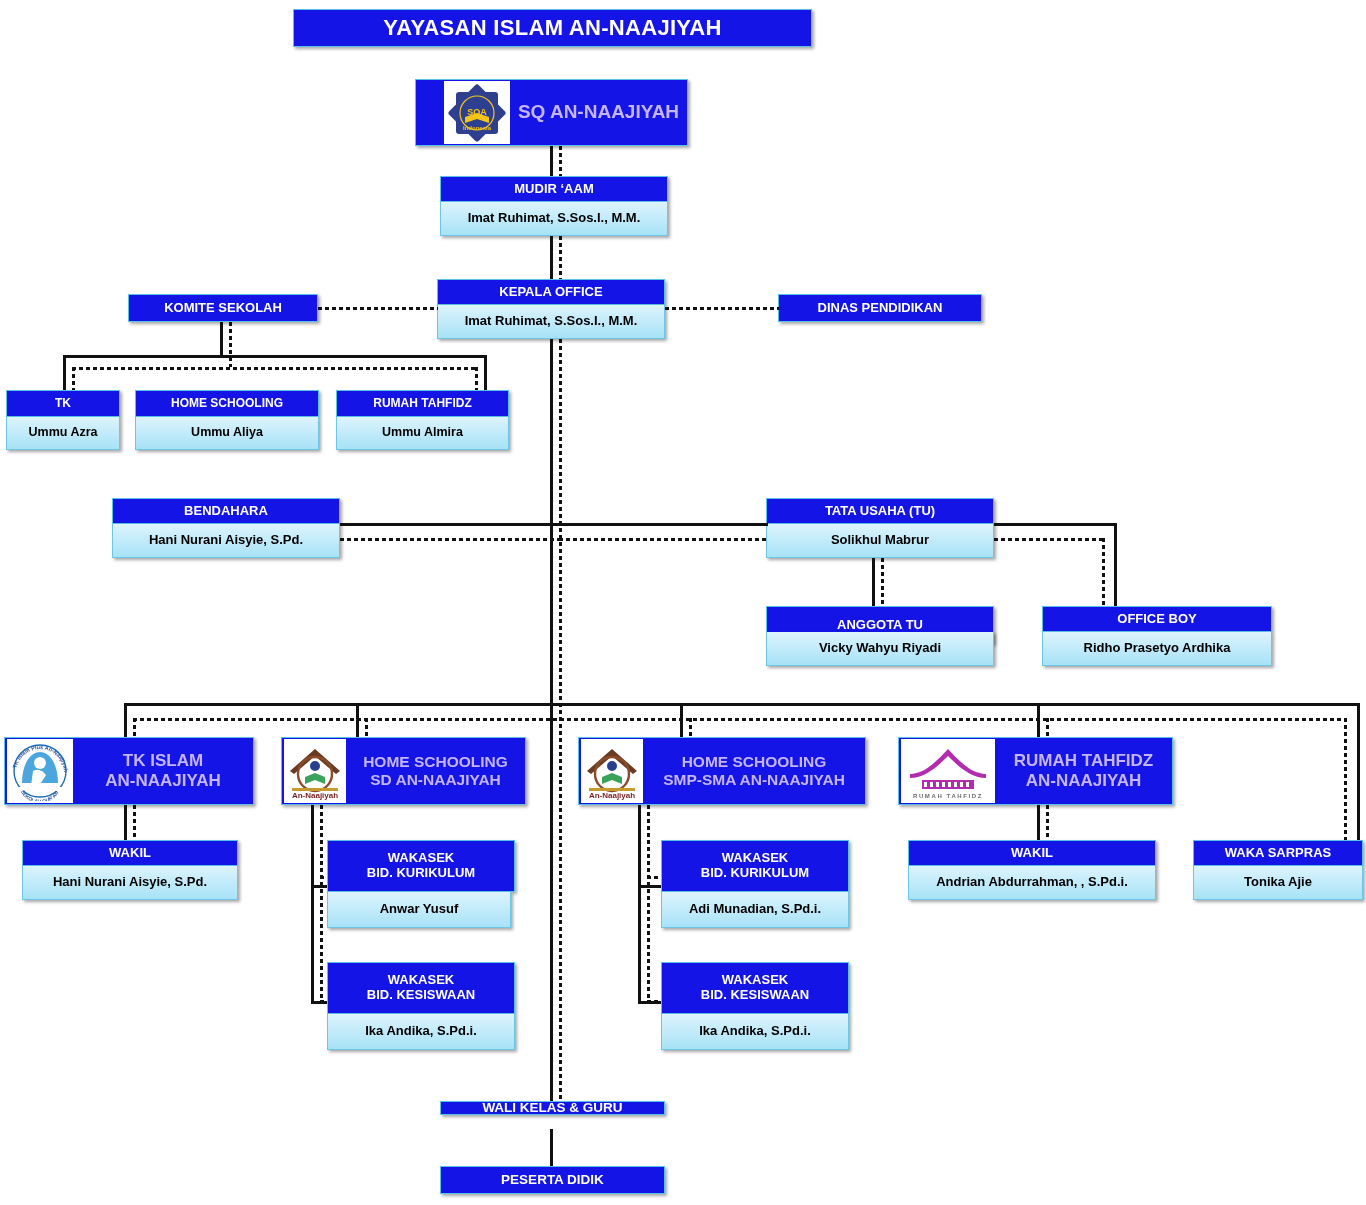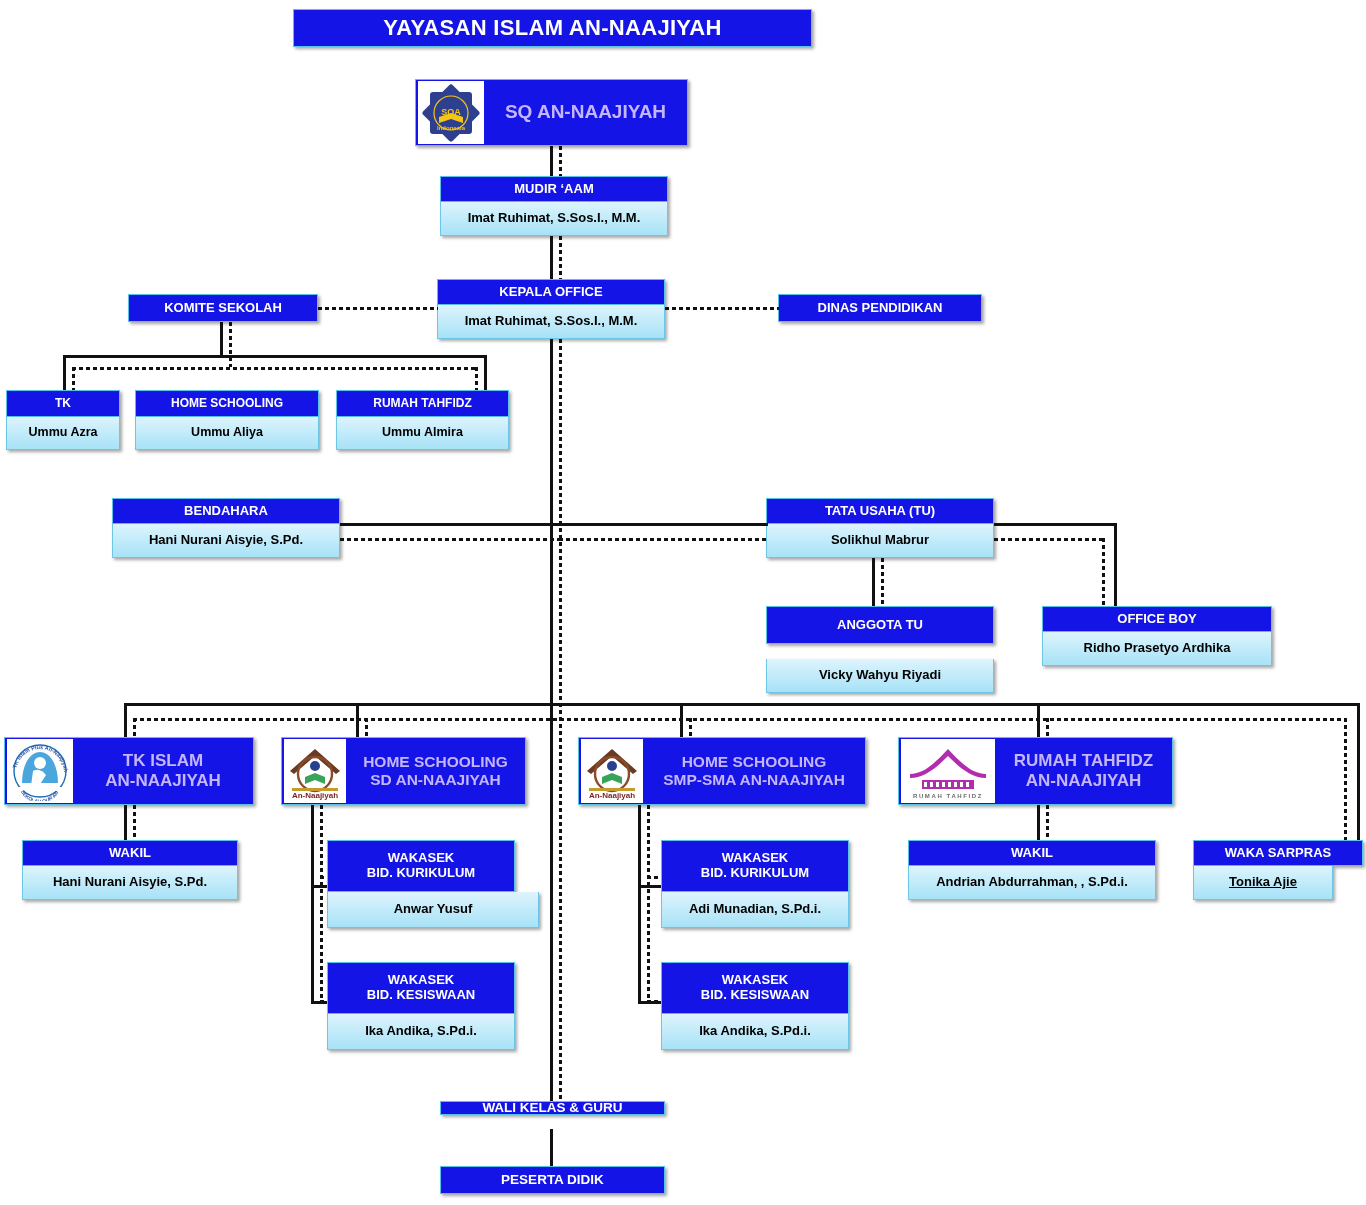--- a/index.html
+++ b/index.html
@@ -44,21 +44,21 @@
 </head>
 <body>
 
 <div id="canvas">
 
   <div id="title">YAYASAN ISLAM AN-NAAJIYAH</div>
 
   <div class="vs" style="left:550px;top:146px;height:32px;"></div>
   <div class="vd" style="left:559px;top:146px;height:32px;"></div>
 
-  <div class="unit" style="left:415px;top:79px;width:273px;height:67px;">
+  <div class="unit" style="left:415px;top:79px;width:273px;height:67px;padding-left:26px;">
     <div class="logo" style="width:66px;height:63px;margin:1px 0 1px 2px;">
       <svg width="60" height="60" viewBox="0 0 60 60">
         <g transform="translate(30,30)">
           <rect x="-21" y="-21" width="42" height="42" fill="#2e3f8f" transform="rotate(0)" rx="3"></rect>
           <rect x="-21" y="-21" width="42" height="42" fill="#2e3f8f" transform="rotate(45)" rx="3"></rect>
           <circle r="17" fill="none" stroke="#f5c518" stroke-width="1.2"></circle>
           <circle r="13" fill="#2e3f8f"></circle>
           <path d="M-12,4 L0,0 L12,4 L12,10 L0,6 L-12,10 Z" fill="#f5c518"></path>
           <text x="0" y="2" text-anchor="middle" font-size="9" font-weight="bold" fill="#f5c518" font-family="Liberation Sans, sans-serif">SQA</text>
           <text x="0" y="17" text-anchor="middle" font-size="6" font-weight="bold" fill="#f5c518" font-family="Liberation Sans, sans-serif">Indonesia</text>
@@ -113,21 +113,21 @@
 
   <div class="box hdr" style="left:766px;top:498px;width:228px;height:26px;font-size:13px;">TATA USAHA (TU)</div>
   <div class="box nm" style="left:766px;top:524px;width:228px;height:34px;font-size:13px;">Solikhul Mabrur</div>
   <div class="hs" style="left:550px;top:523px;width:218px;"></div>
   <div class="hd" style="left:559px;top:538px;width:209px;"></div>
 
   <div class="vs" style="left:872px;top:558px;height:48px;"></div>
   <div class="vd" style="left:881px;top:558px;height:48px;"></div>
 
   <div class="box hdr" style="left:766px;top:606px;width:228px;height:38px;font-size:13px;">ANGGOTA TU</div>
-  <div class="box nm" style="left:766px;top:632px;width:228px;height:34px;font-size:13px;margin-top:27px;">Vicky Wahyu Riyadi</div>
+  <div class="box nm" style="left:766px;top:632px;width:228px;height:34px;font-size:13px;">Vicky Wahyu Riyadi</div>
 
   <div class="hs" style="left:994px;top:523px;width:123px;"></div>
   <div class="vs" style="left:1114px;top:523px;height:85px;"></div>
   <div class="hd" style="left:994px;top:538px;width:111px;"></div>
   <div class="vd" style="left:1102px;top:538px;height:70px;"></div>
 
   <div class="box hdr" style="left:1042px;top:606px;width:230px;height:26px;font-size:13px;">OFFICE BOY</div>
   <div class="box nm" style="left:1042px;top:632px;width:230px;height:34px;font-size:13px;">Ridho Prasetyo Ardhika</div>
 
   <div class="hs" style="left:124px;top:703px;width:1236px;"></div>
@@ -234,21 +234,21 @@
   <div class="vd" style="left:320px;top:805px;height:196px;"></div>
   <div class="hs" style="left:311px;top:885px;width:27px;"></div>
   <div class="hd" style="left:320px;top:876px;width:20px;"></div>
   <div class="hs" style="left:311px;top:1001px;width:27px;"></div>
   <div class="hd" style="left:320px;top:1000px;width:20px;"></div>
 
   <div class="box hdr" style="left:327px;top:840px;width:188px;height:52px;font-size:13px;flex-direction:column;">
     <span>WAKASEK</span>
     <span>BID. KURIKULUM</span>
   </div>
-  <div class="box nm" style="left:327px;top:892px;width:212px;height:36px;font-size:13px;">Anwar Yusuf</div>
+  <div class="box nm" style="left:327px;top:892px;width:184px;height:36px;font-size:13px;">Anwar Yusuf</div>
 
   <div class="box hdr" style="left:327px;top:962px;width:188px;height:52px;font-size:13px;flex-direction:column;">
     <span>WAKASEK</span>
     <span>BID. KESISWAAN</span>
   </div>
   <div class="box nm" style="left:327px;top:1014px;width:188px;height:36px;font-size:13px;">Ika Andika, S.Pd.i.</div>
 
   <div class="vs" style="left:638px;top:805px;height:196px;"></div>
   <div class="vd" style="left:647px;top:805px;height:196px;"></div>
   <div class="hs" style="left:638px;top:885px;width:27px;"></div>
@@ -269,21 +269,21 @@
   <div class="box nm" style="left:661px;top:1014px;width:188px;height:36px;font-size:13px;">Ika Andika, S.Pd.i.</div>
 
   <div class="vs" style="left:1037px;top:805px;height:35px;"></div>
   <div class="vd" style="left:1046px;top:805px;height:35px;"></div>
   <div class="box hdr" style="left:908px;top:840px;width:248px;height:26px;font-size:13px;">WAKIL</div>
   <div class="box nm" style="left:908px;top:866px;width:248px;height:34px;font-size:13px;">Andrian Abdurrahman, , S.Pd.i.</div>
 
   <div class="vs" style="left:1357px;top:703px;height:137px;"></div>
   <div class="vd" style="left:1344px;top:718px;height:122px;"></div>
   <div class="box hdr" style="left:1193px;top:840px;width:170px;height:26px;font-size:13px;">WAKA SARPRAS</div>
-  <div class="box nm" style="left:1193px;top:866px;width:140px;height:34px;font-size:13px;text-decoration:underline;">Tonika Ajie</div>
+  <div class="box nm" style="left:1193px;top:866px;width:170px;height:34px;font-size:13px;">Tonika Ajie</div>
 
   <div class="box hdr" style="left:440px;top:1101px;width:225px;height:14px;font-size:13.5px;">WALI KELAS &amp; GURU</div>
 
   <div class="vs" style="left:550px;top:1129px;height:37px;"></div>
 
   <div class="box hdr" style="left:440px;top:1166px;width:225px;height:28px;font-size:13.5px;">PESERTA DIDIK</div>
 
 </div>
 
 </body></html>

